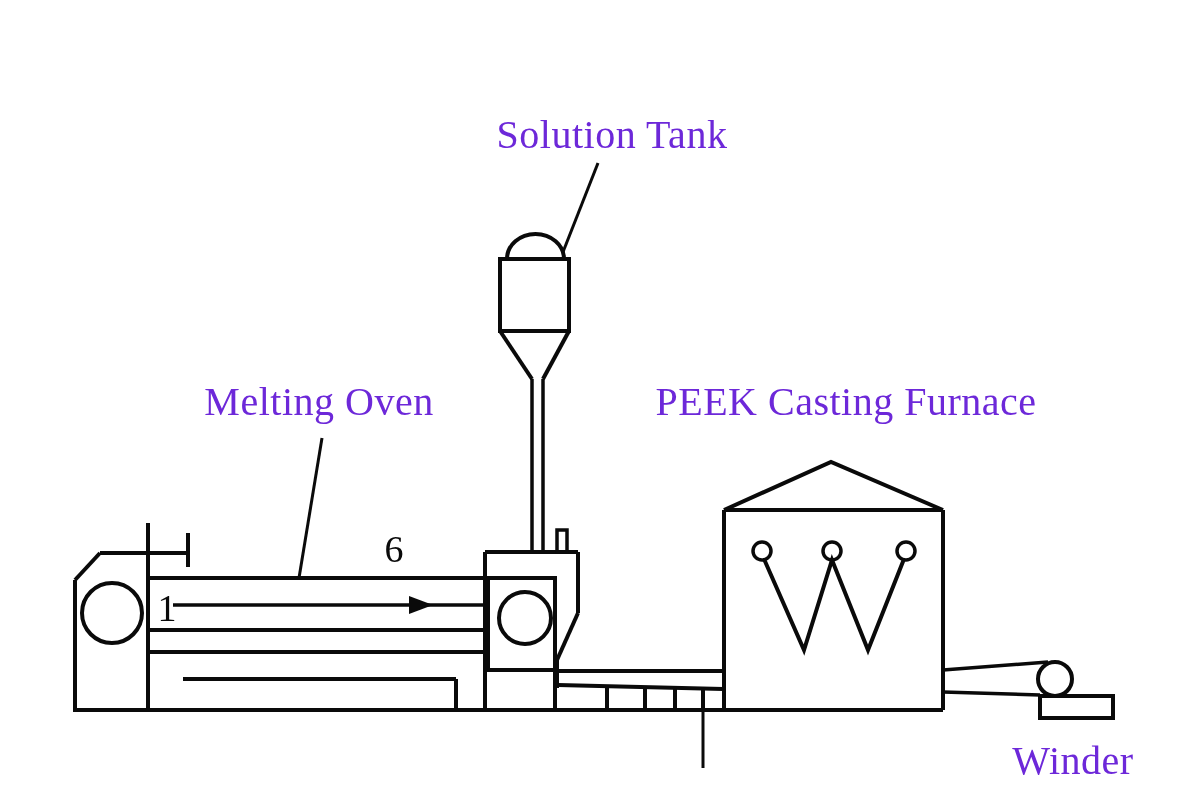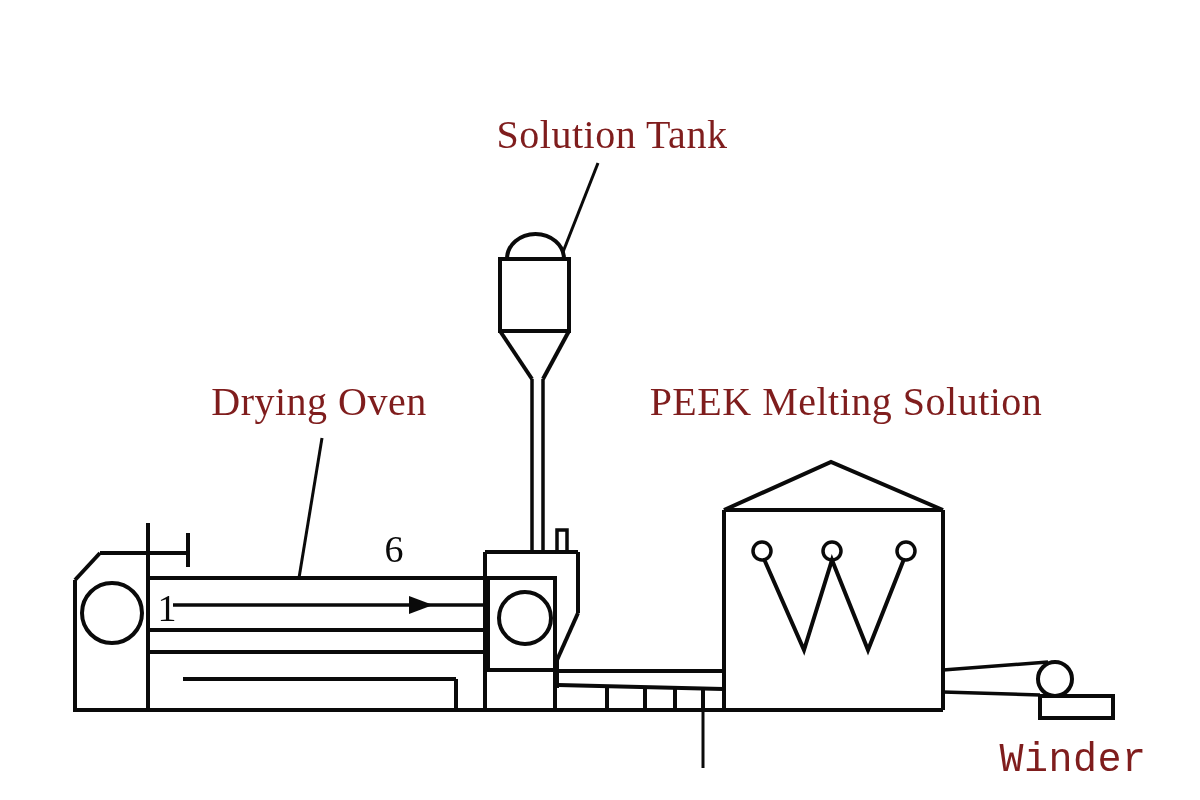--- a/index.html
+++ b/index.html
@@ -17,21 +17,21 @@
   }
   #diagram-svg {
     position: absolute;
     left: 0;
     top: 0;
   }
   .lbl {
     position: absolute;
     transform: translateX(-50%);
     white-space: nowrap;
-    color: #7f1d1d;
+    color: #6d28d9;
     font-size: 40px;
     line-height: 1.1;
     letter-spacing: 0.5px;
     user-select: none;
   }
   .num {
     position: absolute;
     transform: translateX(-50%);
     white-space: nowrap;
     color: #0a0a0a;
@@ -122,24 +122,24 @@
     <g>
       <line x1="943" y1="670" x2="1048" y2="662" stroke-width="3.5"></line>
       <line x1="943" y1="692" x2="1040" y2="695" stroke-width="3.5"></line>
       <circle cx="1055" cy="679" r="17"></circle>
       <rect x="1040" y="696" width="73" height="22"></rect>
     </g>
   </svg>
 
   <div class="lbl" style="left:612px; top:113px;">Solution Tank</div>
 
-  <div class="lbl" style="left:319px; top:380px;">Drying Oven</div>
+  <div class="lbl" style="left:319px; top:380px;">Melting Oven</div>
 
-  <div class="lbl" style="left:846px; top:380px;">PEEK Melting Solution</div>
+  <div class="lbl" style="left:846px; top:380px;">PEEK Casting Furnace</div>
 
 
-  <div class="lbl" style="left:1073px; top:739px;font-family:Liberation Mono, monospace;">Winder</div>
+  <div class="lbl" style="left:1073px; top:739px;">Winder</div>
 
   <div class="num" style="left:394px; top:530px;">6</div>
 
   <div class="num" style="left:167px; top:589px;">1</div>
 
 </div>
 
 </body></html>

